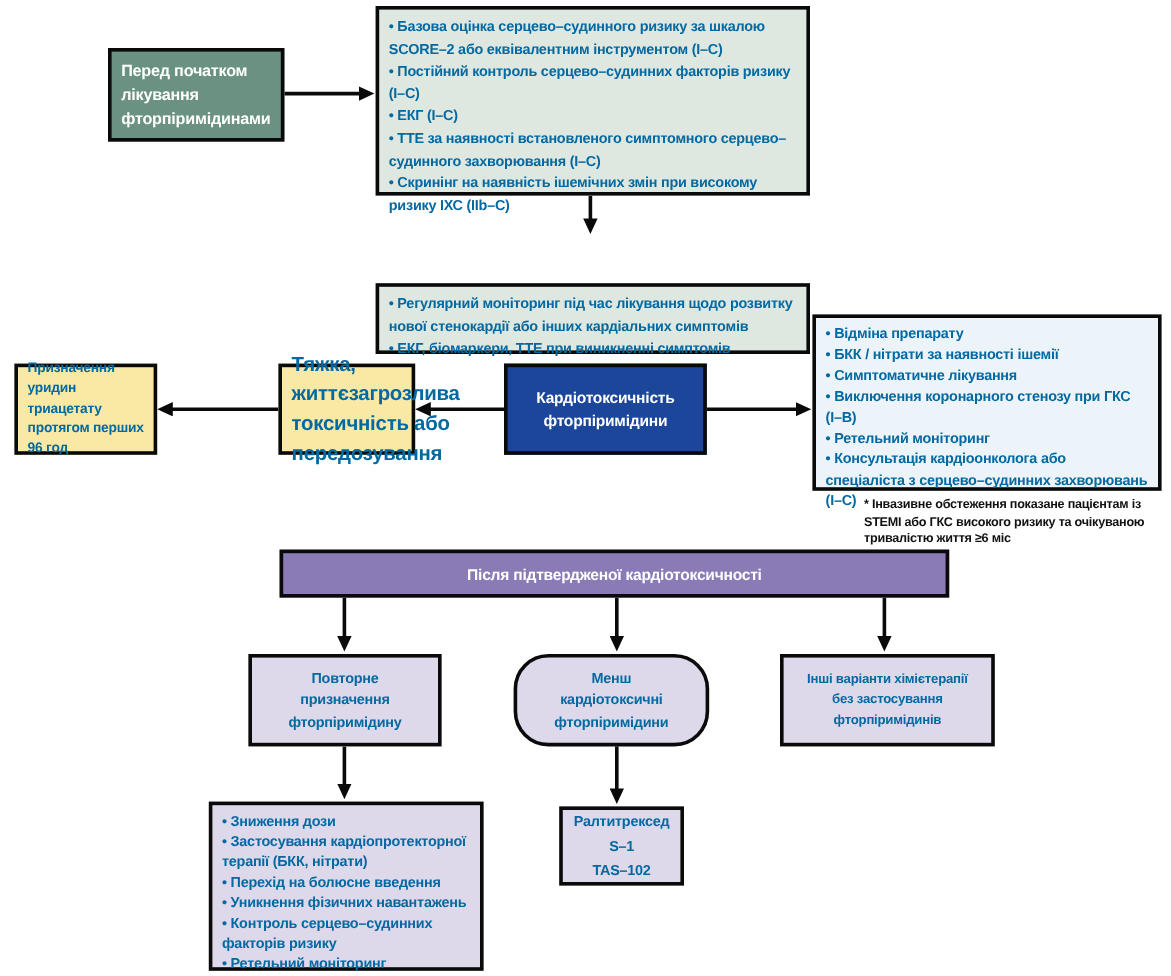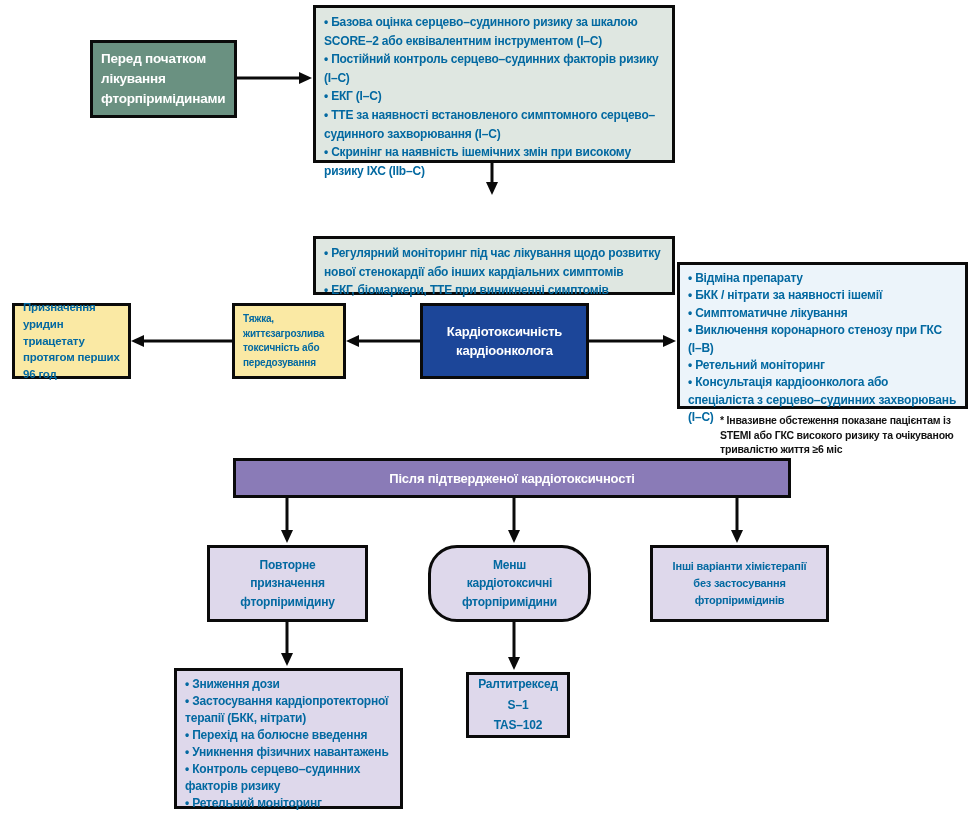--- a/index.html
+++ b/index.html
@@ -17,21 +17,21 @@
   .white-text{color:#fff;}
   .bullets{padding:5px 8px;font-size:12px;}
   .bullet-item{line-height:1.55;}
   .lh-tight .bullet-item{line-height:1.45;}
   .lh-tighter .bullet-item{line-height:1.42;}
   
   .b-start{left:90px;top:40px;width:147px;height:78px;background:var(--teal);font-size:13.5px;line-height:1.5;}
   .b-baseline{left:313px;top:5px;width:362px;height:158px;background:var(--sage);}
   .b-monitoring{left:313px;top:196px;width:362px;height:59px;background:var(--sage);margin-top:40px;}
   .b-uridine{left:12px;top:303px;width:119px;height:76px;background:var(--yellow);font-size:11.5px;line-height:1.45;}
-  .b-severe{left:232px;top:303px;width:114px;height:76px;background:var(--yellow);font-size:10px;line-height:1.45;}
+  .b-severe{left:232px;top:303px;width:114px;height:76px;background:var(--yellow);font-size:17px;line-height:1.45;}
   .b-cardiotox{left:420px;top:303px;width:169px;height:76px;background:var(--blue);font-size:13px;line-height:1.5;}
   .b-mgmt{left:677px;top:262px;width:291px;height:147px;background:var(--lightblue);}
   .b-footnote{position:absolute;left:720px;top:413px;width:252px;font-size:10.5px;font-weight:bold;
               color:#111;letter-spacing:-0.2px;line-height:1.4;white-space:pre-line;}
   .b-confirmed{left:233px;top:458px;width:558px;height:40px;background:var(--purple);font-size:13px;}
   .b-rechallenge{left:207px;top:545px;width:161px;height:77px;background:var(--lavender);font-size:12px;line-height:1.55;}
   .b-less{left:428px;top:545px;width:163px;height:77px;background:var(--lavender);font-size:12px;line-height:1.55;border-radius:29px;}
   .b-other{left:650px;top:545px;width:179px;height:77px;background:var(--lavender);font-size:11px;line-height:1.55;}
   .b-measures{left:174px;top:668px;width:229px;height:141px;background:var(--lavender);}
   .b-ralt{left:466px;top:672px;width:104px;height:66px;background:var(--lavender);font-size:12px;line-height:1.7;}
@@ -81,21 +81,21 @@
 уридин триацетату
 протягом перших
 96 год</div>
 
   <div class="box label-box left b-severe">Тяжка,
 життєзагрозлива
 токсичність або
 передозування</div>
 
   <div class="box label-box center white-text b-cardiotox">Кардіотоксичність
-кардіоонколога</div>
+фторпіримідини</div>
 
   <div class="box bullets lh-tight b-mgmt">
       <div class="bullet-item">• Відміна препарату</div>
       <div class="bullet-item">• БКК / нітрати за наявності ішемії</div>
       <div class="bullet-item">• Симптоматичне лікування</div>
       <div class="bullet-item">• Виключення коронарного стенозу при ГКС (I–B)</div>
       <div class="bullet-item">• Ретельний моніторинг</div>
       <div class="bullet-item">• Консультація кардіоонколога або спеціаліста з серцево–судинних захворювань (I–C)</div>
     </div>
 

